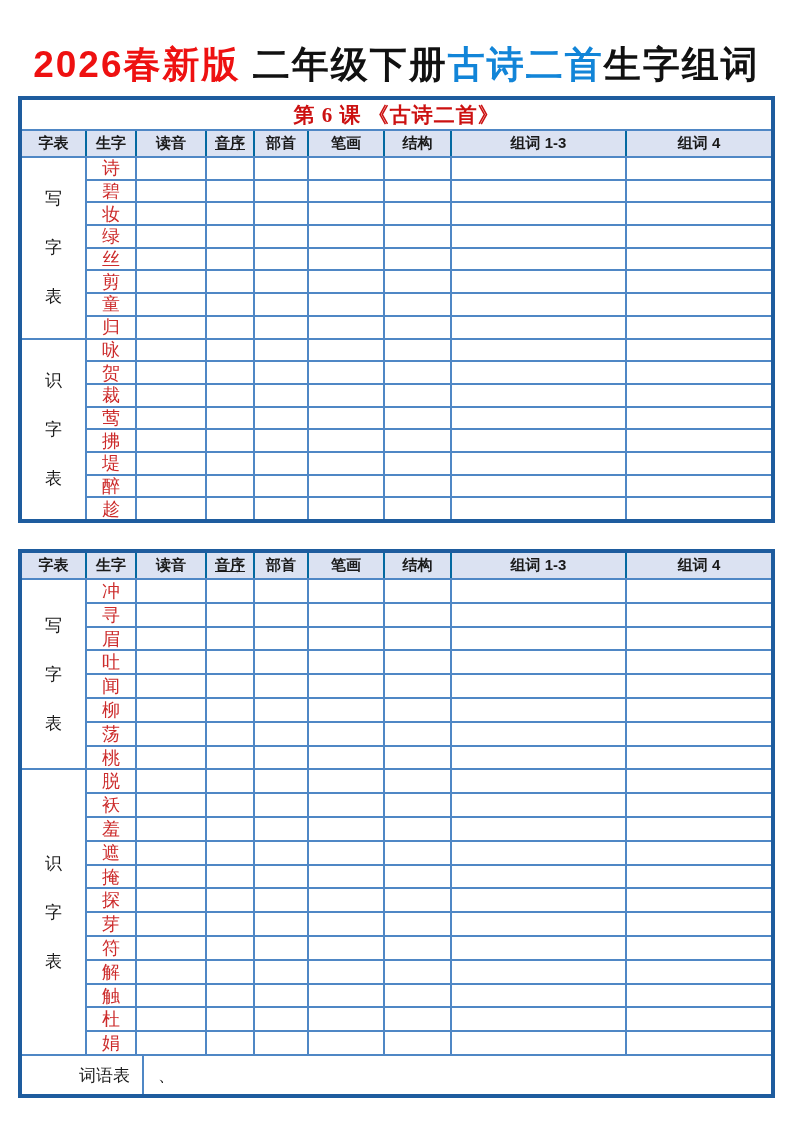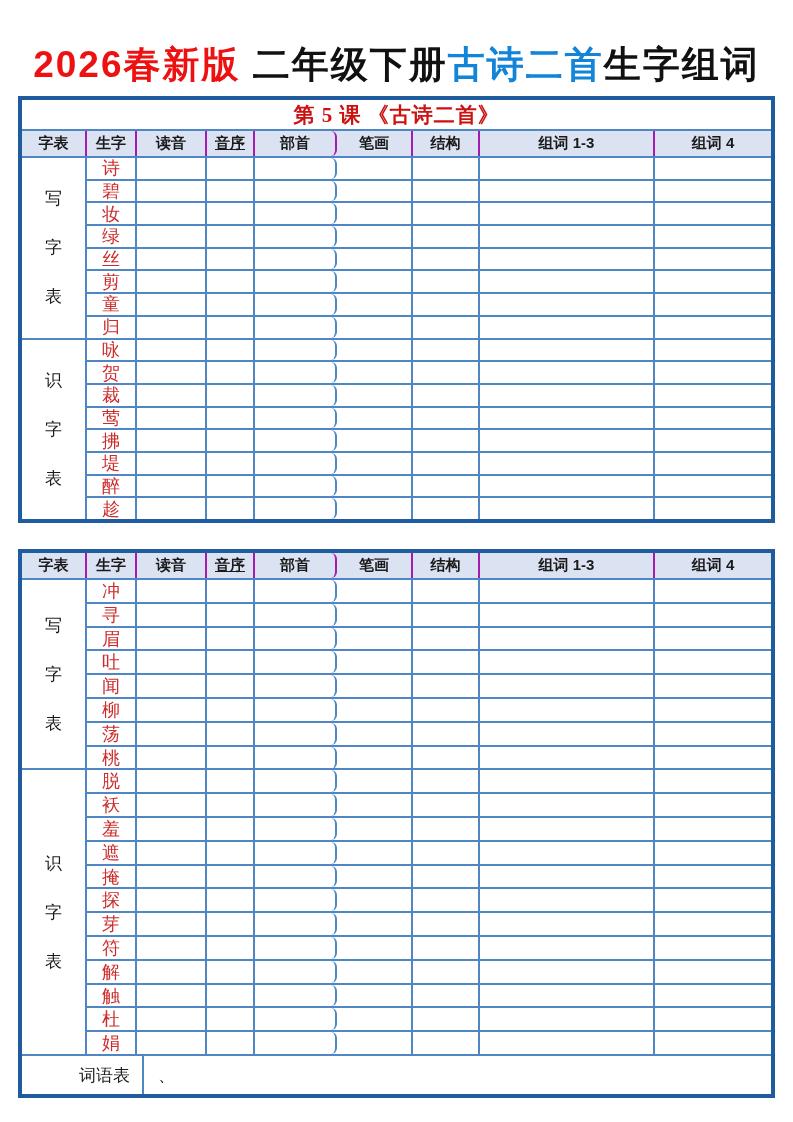--- a/index.html
+++ b/index.html
@@ -40,30 +40,30 @@
   }
   .tbl-head {
     flex:none; height:27px;
     display:flex;
     background:#dbe2f2;
     border-bottom:2px solid #4f87c5;
   }
   .hcell {
     display:flex; align-items:center; justify-content:center;
     font-size:15px; font-weight:bold; color:#1a1a1a;
-    border-right:2px solid #a21caf;
+    border-right:2px solid #0369a1;
   }
   .hcell:last-child { border-right:none; }
 
   
   .c0 { width:65px;  flex:none; }
   .c1 { width:50px;  flex:none; }
   .c2 { width:70px;  flex:none; }
   .c3 { width:48px;  flex:none;text-decoration:underline; }
-  .c4 { width:82px;  flex:none;border-radius:6px; }
+  .c4 { width:54px;  flex:none; }
   .c5 { width:76px;  flex:none;font-family:Liberation Mono, monospace; }
   .c6 { width:67px;  flex:none; }
   .c7 { width:175px; flex:none; }
   .c8 { flex:1; }
 
   .tbl-body { flex:1; display:flex; flex-direction:column; min-height:0; }
 
   .group { display:flex; border-bottom:2px solid #4f87c5; min-height:0; }
   .group:last-child { border-bottom:none; }
   .glabel {
@@ -111,21 +111,21 @@
   }
 </style>
 </head>
 <body>
 
 <div class="page">
 
   <div class="main-title"><span style="color: rgb(238, 17, 17);">2026春新版</span><span style="color: rgb(17, 17, 17);"> 二年级下册</span><span style="color: rgb(18, 133, 216);">古诗二首</span><span style="color: rgb(17, 17, 17);">生字组词</span></div>
 
   <div class="sheet t1">
-    <div class="tbl-title">第 5 课 《古诗二首》</div>
+    <div class="tbl-title">第 6 课 《古诗二首》</div>
     <div class="tbl-head">
         <div class="hcell c0">字表</div>
         <div class="hcell c1">生字</div>
         <div class="hcell c2">读音</div>
         <div class="hcell c3">音序</div>
         <div class="hcell c4">部首</div>
         <div class="hcell c5">笔画</div>
         <div class="hcell c6">结构</div>
         <div class="hcell c7">组词 1-3</div>
         <div class="hcell c8">组词 4</div>

